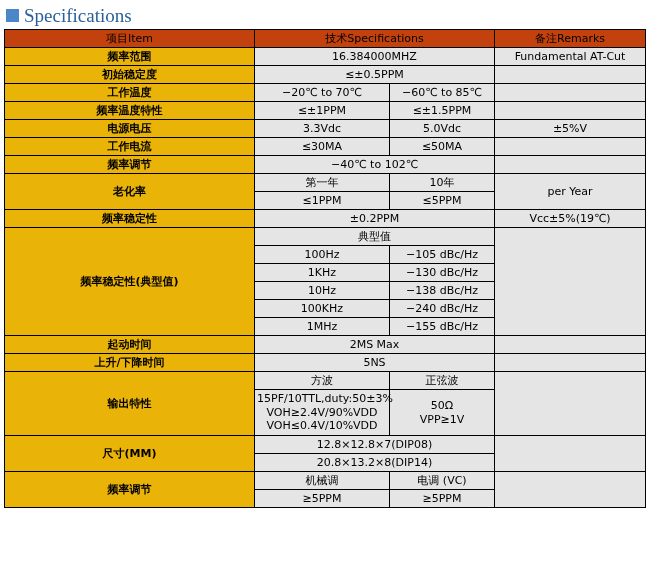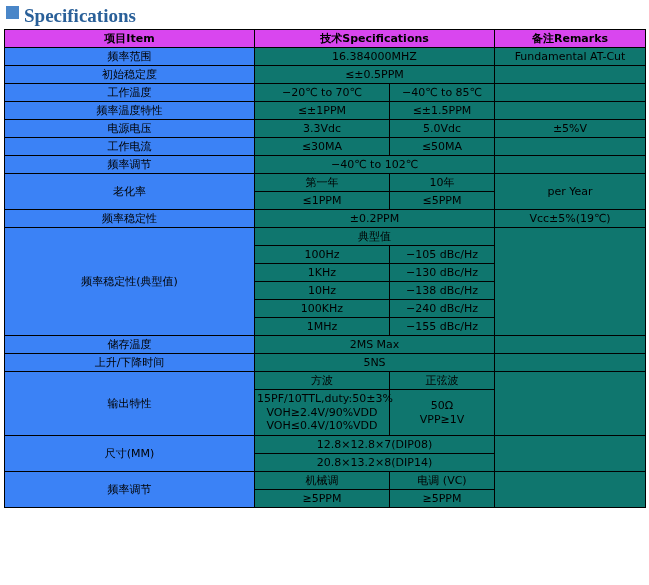--- a/index.html
+++ b/index.html
@@ -16,22 +16,22 @@
   }
   #page {
     width: 649px;
     height: 585px;
     position: relative;
     box-sizing: border-box;
     padding: 0;
   }
   .title-row {
     display: flex;
+    align-items: center;
     padding: 6px 8px 4px 6px;
-    font-weight: bold;
   }
   .title-marker {
     width: 13px;
     height: 13px;
     background: #4a86c8;
     margin-right: 5px;
     flex: 0 0 auto;
   }
   .title-text {
     font-family: "Liberation Serif", serif;
@@ -52,31 +52,31 @@
     font-size: 11px;
     text-align: center;
     vertical-align: middle;
     padding: 1px 2px;
     line-height: 1.25;
     height: 18px;
     box-sizing: border-box;
     font-family: "DejaVu Sans", sans-serif;
   }
   td.label {
-    background: #3b82f6;
+    background: #eab308;
+    font-weight: bold;
+    font-size: 11px;
+  }
+  td.head {
+    background: #c2410c;
     font-weight: normal;
-    font-size: 11px;
-  }
-  td.head {
-    background: #d946ef;
-    font-weight: bold;
     font-size: 11.5px;
   }
   td.val {
-    background: #0f766e;
+    background: #e5e5e5;
   }
   .multi {
     line-height: 1.3;
     font-size: 10px;
   }
 </style>
 </head>
 <body>
 
 <div id="page">
@@ -108,21 +108,21 @@
 
       <tr>
         <td class="label">初始稳定度</td>
         <td class="val" colspan="2">≤±0.5PPM</td>
         <td class="val"></td>
       </tr>
 
       <tr>
         <td class="label">工作温度</td>
         <td class="val">−20℃ to 70℃</td>
-        <td class="val">−40℃ to 85℃</td>
+        <td class="val">−60℃ to 85℃</td>
         <td class="val"></td>
       </tr>
 
       <tr>
         <td class="label">频率温度特性</td>
         <td class="val">≤±1PPM</td>
         <td class="val">≤±1.5PPM</td>
         <td class="val"></td>
       </tr>
 
@@ -183,21 +183,21 @@
       <tr>
         <td class="val">100KHz</td>
         <td class="val">−240 dBc/Hz</td>
       </tr>
       <tr>
         <td class="val">1MHz</td>
         <td class="val">−155 dBc/Hz</td>
       </tr>
 
       <tr>
-        <td class="label">储存温度</td>
+        <td class="label">起动时间</td>
         <td class="val" colspan="2">2MS Max</td>
         <td class="val"></td>
       </tr>
 
       <tr>
         <td class="label">上升/下降时间</td>
         <td class="val" colspan="2">5NS</td>
         <td class="val"></td>
       </tr>
 

